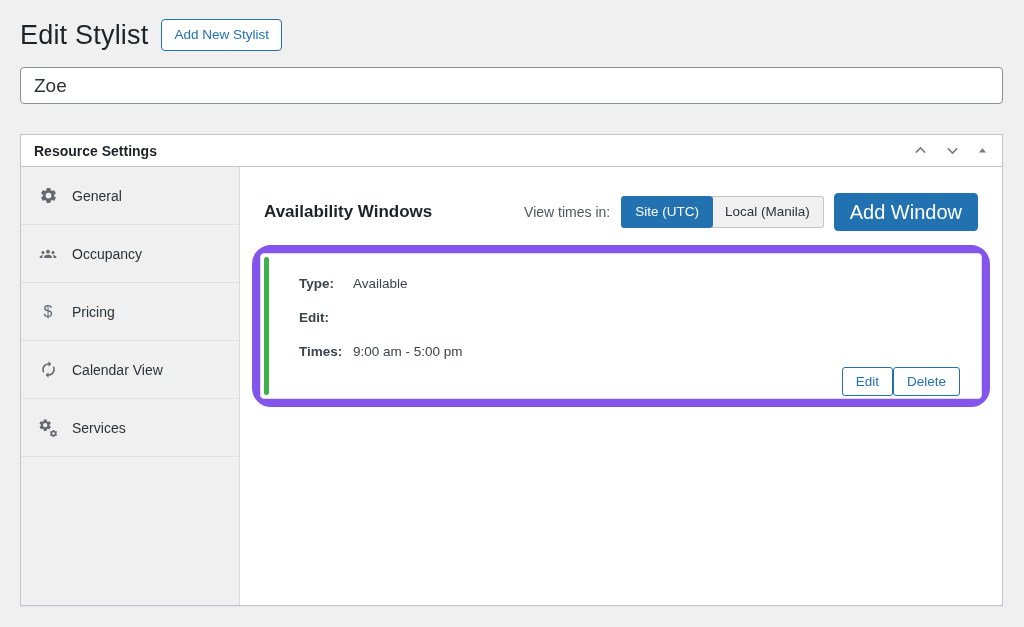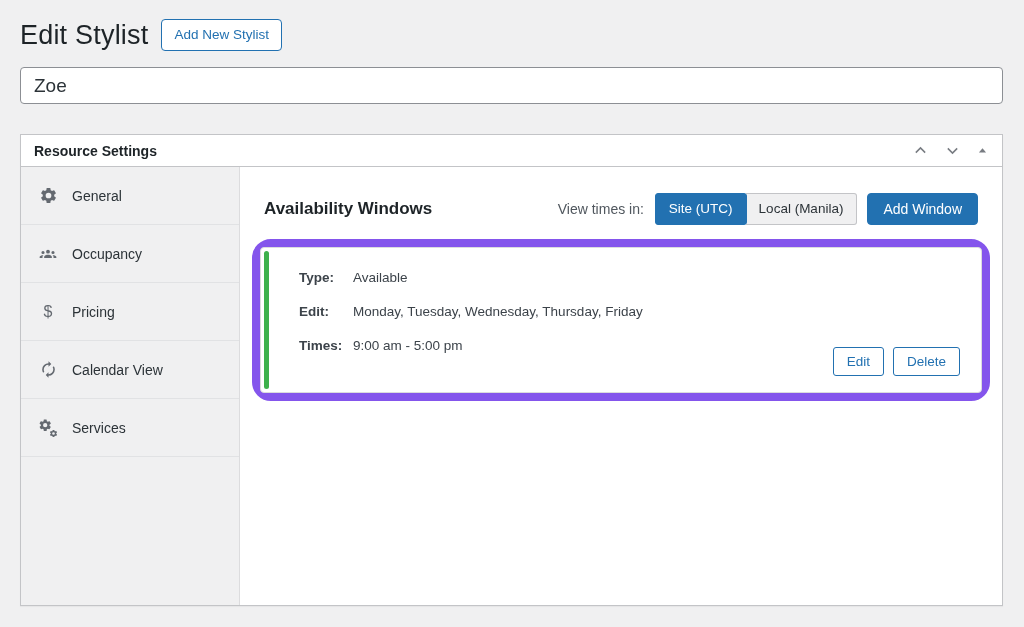--- a/index.html
+++ b/index.html
@@ -69,42 +69,42 @@
     font-family:inherit; font-size:13.5px; padding:8px 13px; line-height:1;
     background:#f0f0f1; color:#2c3338; border:1px solid #c3c4c7; cursor:pointer;
   }
   .seg.active {
     background:#2271b1; color:#fff; border-color:#2271b1; border-radius:3px;
     position:relative; z-index:1; margin-right:-1px;
   }
   .seg.plain { border-radius:0 3px 3px 0; border-left:none; }
   .primary-btn {
     font-family:inherit; margin-left:10px; background:#2271b1; color:#fff;
-    border:1px solid #2271b1; border-radius:4px; font-size:14px;
+    border:1px solid #2271b1; border-radius:4px; font-size:20px;
     padding:8px 15px; line-height:1; cursor:pointer;
   }
 
   
   .annotation-highlight {
     margin:14px -12px 0 -12px;
     border:8px solid #8455ec; border-radius:19px;
   }
   .window-card {
     position:relative; background:#fff; border:1px solid #dcdcde; border-radius:4px;
     padding:22px 20px 20px 38px; min-height:124px;
   }
   .accent-bar {
     position:absolute; left:3px; top:3px; bottom:3px; width:5px;
     background:#3db14c; border-radius:3px;
   }
   .wrow { display:flex; font-size:13.5px; color:#3c434a; margin-bottom:19px; }
   .wrow:last-child { margin-bottom:0; }
   .wrow .lbl { font-weight:700; width:54px; flex:none; }
   .wrow .val { color:#3c434a; }
-  .card-actions { position:absolute; right:21px; bottom:16px; display:flex; gap:9px; }
+  .card-actions { position:absolute; right:21px; bottom:2px; display:flex; }
   .outline-btn {
     font-family:inherit; background:#fff; border:1px solid #2271b1; color:#2271b1;
     border-radius:3px; font-size:13.5px; padding:7px 13px; line-height:1; cursor:pointer;
   }
 </style>
 </head>
 <body>
 
 <div class="page">
 
@@ -208,21 +208,20 @@
         <div class="annotation-highlight">
           <div class="window-card">
             <span class="accent-bar"></span>
 
             <div class="wrow">
               <span class="lbl">Type:</span>
               <span class="val">Available</span>
             </div>
             <div class="wrow">
               <span class="lbl">Edit:</span>
-              <span class="val">Monday, Tuesday, Wednesday, Thursday, Friday</span>
             </div>
             <div class="wrow">
               <span class="lbl">Times:</span>
               <span class="val">9:00 am - 5:00 pm</span>
             </div>
 
             <div class="card-actions">
               <button class="outline-btn">Edit</button>
               <button class="outline-btn">Delete</button>
             </div>

